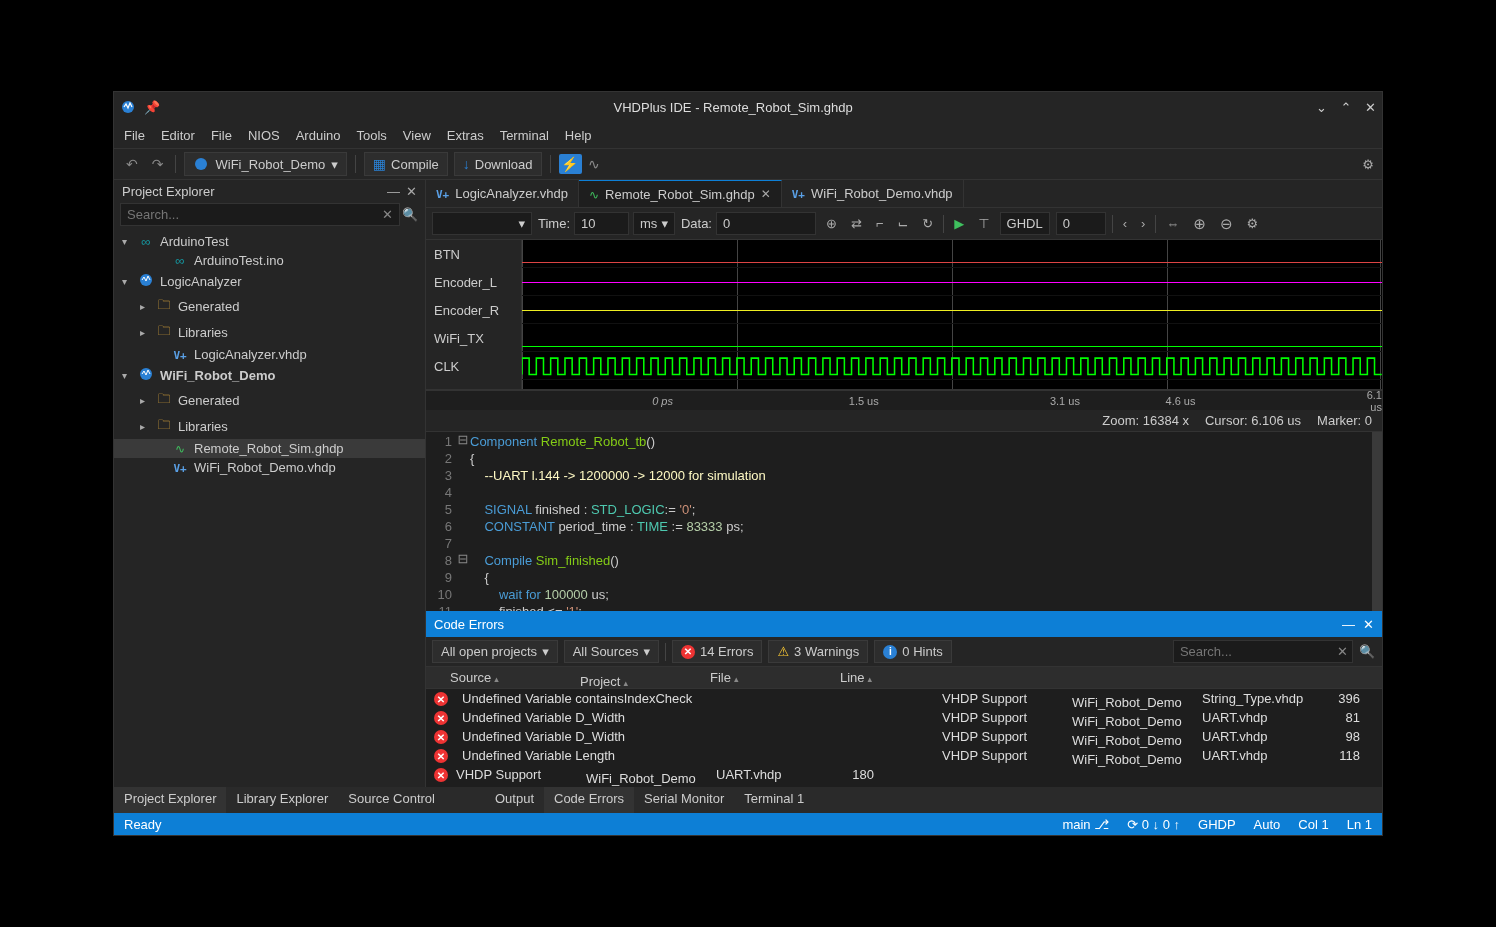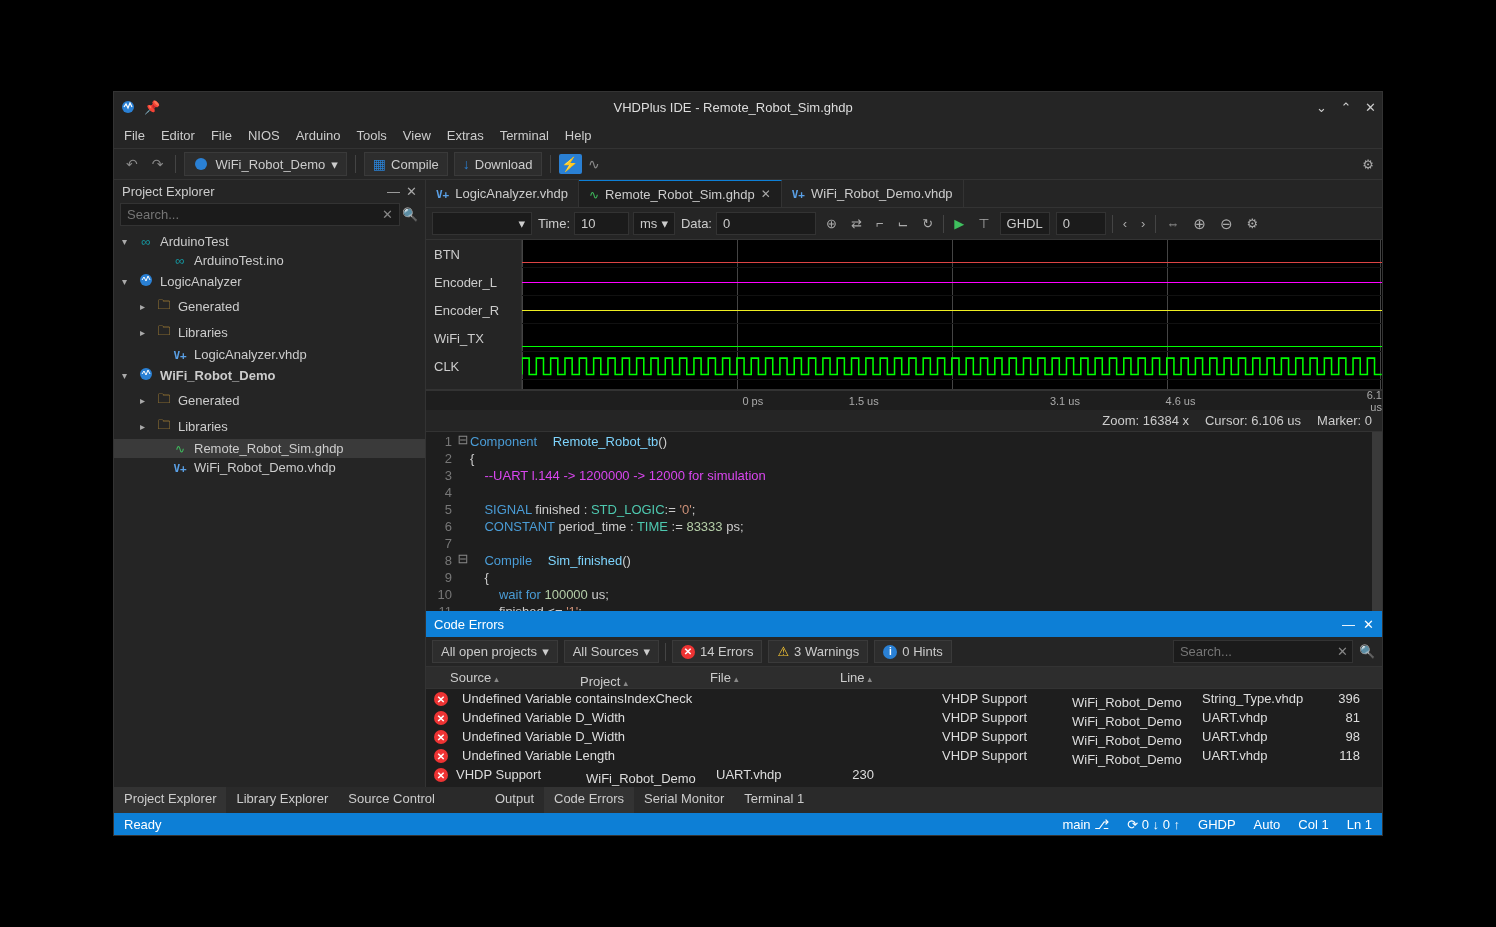--- a/index.html
+++ b/index.html
@@ -68,24 +68,24 @@
 .zoombar { height: 22px; background: #252525; display: flex; align-items: center; justify-content: flex-end; padding: 0 10px; gap: 16px; color: #ccc; font-size: 12px; border-bottom: 1px solid #333; }
 .editor { flex: 1; display: flex; background: #1e1e1e; min-height: 0; overflow: hidden; }
 .gutter { width: 30px; background: #1e1e1e; text-align: right; color: #777; padding: 2px 4px; font-family: Consolas, monospace; font-size: 13px; }
 .gutter div { height: 17px; }
 .fold { width: 14px; color: #888; font-family: monospace; font-size: 11px; }
 .fold div { height: 17px; text-align: center; }
 .code { flex: 1; font-family: Consolas, monospace; font-size: 13px; color: #ccc; padding: 2px 0; }
 .code div { height: 17px; white-space: pre; }
 .kw { color: #4a9cd6; }
 .ty { color: #4ec9b0; }
-.cm { color: #d946ef; }
+.cm { color: #fef9c3; }
 .nm { color: #b5cea8; }
 .st { color: #ce9178; }
-.fn { color: #7dd3fc; margin-left: 12px; }
+.fn { color: #84cc16; }
 .errors-head { height: 26px; background: #0d7fd6; color: #fff; display: flex; align-items: center; padding: 0 8px; }
 .errors-head .eh-title { flex: 1; }
 .errors-head .eh-btn { margin-left: 8px; }
 .errors-filter { height: 30px; background: #252525; display: flex; align-items: center; padding: 0 6px; gap: 6px; border-bottom: 1px solid #333; }
 .errors-filter .ef-btn { background: #2d2d2d; border: 1px solid #3a3a3a; padding: 3px 8px; color: #ccc; display: flex; align-items: center; gap: 5px; }
 .errors-filter input { background: #1b1b1b; border: 1px solid #333; color: #aaa; padding: 3px 6px; outline: none; width: 180px; margin-left: auto; }
 .err-icon { color: #fff; background: #e33; border-radius: 50%; width: 14px; height: 14px; display: inline-flex; align-items: center; justify-content: center; font-size: 10px; font-weight: bold; }
 .warn-icon { color: #fc3; }
 .info-icon { color: #fff; background:#2a80d4; border-radius:50%; width:14px; height:14px; display:inline-flex; align-items:center; justify-content:center; font-size:10px; font-weight:bold;}
 .errors-table-head { display: flex; background: #2d2d2d; color: #ccc; height: 22px; align-items: center; border-bottom: 1px solid #333; }
@@ -325,21 +325,21 @@
           <div class="wave-row">
             <svg class="clk-svg" viewBox="0 0 840 28" preserveAspectRatio="none">
               <path id="clkpath" stroke="#0f0" stroke-width="1.5" fill="none" d="M0 22 L0 22 L0 6 L7 6 L7 22 L14 22 L14 22 L14 6 L21 6 L21 22 L28 22 L28 22 L28 6 L35 6 L35 22 L42 22 L42 22 L42 6 L49 6 L49 22 L56 22 L56 22 L56 6 L63 6 L63 22 L70 22 L70 22 L70 6 L77 6 L77 22 L84 22 L84 22 L84 6 L91 6 L91 22 L98 22 L98 22 L98 6 L105 6 L105 22 L112 22 L112 22 L112 6 L119 6 L119 22 L126 22 L126 22 L126 6 L133 6 L133 22 L140 22 L140 22 L140 6 L147 6 L147 22 L154 22 L154 22 L154 6 L161 6 L161 22 L168 22 L168 22 L168 6 L175 6 L175 22 L182 22 L182 22 L182 6 L189 6 L189 22 L196 22 L196 22 L196 6 L203 6 L203 22 L210 22 L210 22 L210 6 L217 6 L217 22 L224 22 L224 22 L224 6 L231 6 L231 22 L238 22 L238 22 L238 6 L245 6 L245 22 L252 22 L252 22 L252 6 L259 6 L259 22 L266 22 L266 22 L266 6 L273 6 L273 22 L280 22 L280 22 L280 6 L287 6 L287 22 L294 22 L294 22 L294 6 L301 6 L301 22 L308 22 L308 22 L308 6 L315 6 L315 22 L322 22 L322 22 L322 6 L329 6 L329 22 L336 22 L336 22 L336 6 L343 6 L343 22 L350 22 L350 22 L350 6 L357 6 L357 22 L364 22 L364 22 L364 6 L371 6 L371 22 L378 22 L378 22 L378 6 L385 6 L385 22 L392 22 L392 22 L392 6 L399 6 L399 22 L406 22 L406 22 L406 6 L413 6 L413 22 L420 22 L420 22 L420 6 L427 6 L427 22 L434 22 L434 22 L434 6 L441 6 L441 22 L448 22 L448 22 L448 6 L455 6 L455 22 L462 22 L462 22 L462 6 L469 6 L469 22 L476 22 L476 22 L476 6 L483 6 L483 22 L490 22 L490 22 L490 6 L497 6 L497 22 L504 22 L504 22 L504 6 L511 6 L511 22 L518 22 L518 22 L518 6 L525 6 L525 22 L532 22 L532 22 L532 6 L539 6 L539 22 L546 22 L546 22 L546 6 L553 6 L553 22 L560 22 L560 22 L560 6 L567 6 L567 22 L574 22 L574 22 L574 6 L581 6 L581 22 L588 22 L588 22 L588 6 L595 6 L595 22 L602 22 L602 22 L602 6 L609 6 L609 22 L616 22 L616 22 L616 6 L623 6 L623 22 L630 22 L630 22 L630 6 L637 6 L637 22 L644 22 L644 22 L644 6 L651 6 L651 22 L658 22 L658 22 L658 6 L665 6 L665 22 L672 22 L672 22 L672 6 L679 6 L679 22 L686 22 L686 22 L686 6 L693 6 L693 22 L700 22 L700 22 L700 6 L707 6 L707 22 L714 22 L714 22 L714 6 L721 6 L721 22 L728 22 L728 22 L728 6 L735 6 L735 22 L742 22 L742 22 L742 6 L749 6 L749 22 L756 22 L756 22 L756 6 L763 6 L763 22 L770 22 L770 22 L770 6 L777 6 L777 22 L784 22 L784 22 L784 6 L791 6 L791 22 L798 22 L798 22 L798 6 L805 6 L805 22 L812 22 L812 22 L812 6 L819 6 L819 22 L826 22 L826 22 L826 6 L833 6 L833 22 L840 22"></path>
             </svg>
           </div>
 
         </div>
       </div>
       <div class="timeaxis" id="timeaxis2" style="padding-left: 96px; position: relative; height: 20px; display: flex;">
           <div style="width: 0px;"></div>
-          <span style="position: static; flex: 1 1 0%; text-align: right; padding-left: 40px;">0  ps</span>
+          <span style="position: static; flex: 1 1 0%; text-align: center; padding-left: 40px; font-style: italic;">0  ps</span>
           <span style="position: static; flex: 1 1 0%; text-align: center;">1.5  us</span>
           <span style="position: static; flex: 1 1 0%; text-align: center;">3.1  us</span>
           <span style="position: static; flex: 1 1 0%; ">4.6  us</span>
           <span style="position: static; flex: 0 1 0%; text-align: right;">6.1  us</span>
         </div>
 
       <div class="zoombar">
         <span>Zoom: 16384 x</span>
         <span>Cursor: 6.106  us</span>
         <span>Marker: 0</span>
@@ -451,21 +451,21 @@
             <div class="col-src">VHDP Support</div>
             <div class="col-proj">WiFi_Robot_Demo</div>
             <div class="col-file">UART.vhdp</div>
             <div class="col-line">118</div>
           </div>
           <div class="err-row">
             <div class="col-icon" style="padding-left:2px;"><span class="err-icon">✕</span></div>
             <div class="col-src">VHDP Support</div>
             <div class="col-proj">WiFi_Robot_Demo</div>
             <div class="col-file">UART.vhdp</div>
-            <div class="col-line">230</div>
+            <div class="col-line">180</div>
           </div>
         </div>
 
     </div>
   </div>
 
   <div class="bottom-tabs">
     <div class="bt-group" id="btabs-left">
         <div class="btab active">Project Explorer</div>
         <div class="btab">Library Explorer</div>

